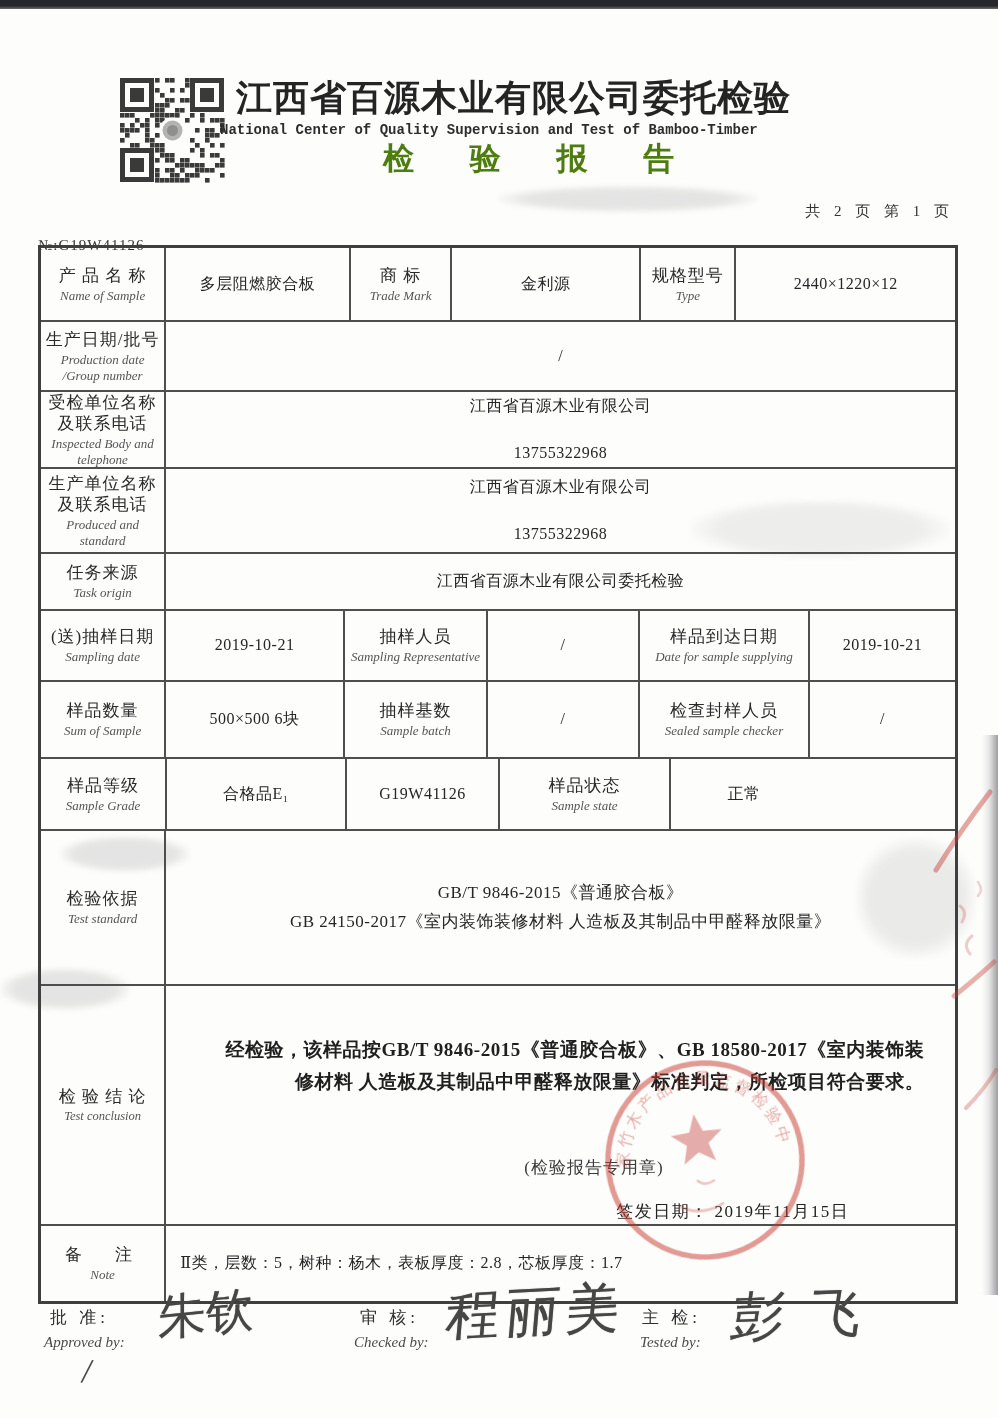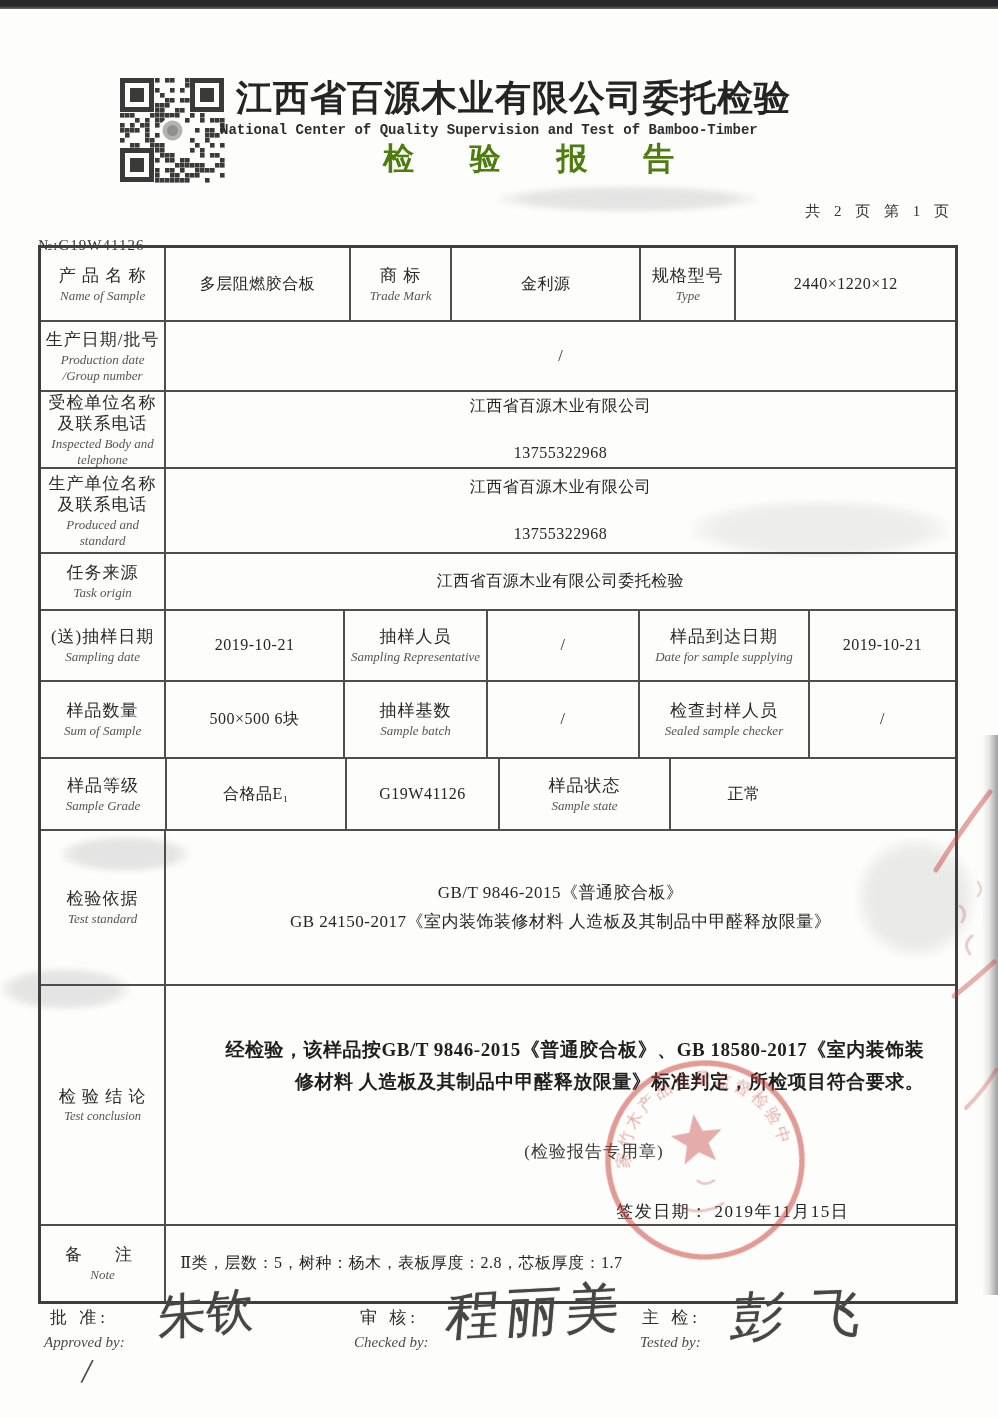--- a/index.html
+++ b/index.html
@@ -33,21 +33,21 @@
   .cell{box-sizing:border-box;border-left:2px solid var(--line);display:flex;flex-direction:column;
         justify-content:center;align-items:center;text-align:center;padding:2px 4px;}
   .cell:first-child{border-left:none;}
   .cn{font-size:17px;letter-spacing:1px;color:#2a2a2a;line-height:1.25;}
   .en{font-size:13px;font-style:italic;color:#555;line-height:1.2;margin-top:2px;}
   .val{font-size:16px;color:#262626;letter-spacing:.5px;line-height:1.3;}
   .gap2{gap:26px;}
   .conc{position:relative;justify-content:flex-start;align-items:flex-start;text-align:right;}
   .conc-p{position:absolute;left:16px;top:48px;width:742px;font-size:19px;line-height:1.66;
           text-indent:2em;font-weight:600;color:#1f1f1f;letter-spacing:.5px;}
-  .conc-seal{position:absolute;left:358px;top:154px;font-size:17px;color:#3a3a3a;letter-spacing:1px;}
+  .conc-seal{position:absolute;left:358px;top:170px;font-size:17px;color:#3a3a3a;letter-spacing:1px;}
   .conc-date{position:absolute;left:450px;top:214px;font-size:17px;color:#222;letter-spacing:1.5px;}
   .note-val{justify-content:center;align-items:flex-start;text-align:left;padding-left:14px;}
   
   .sig-cn{font-size:17px;letter-spacing:4px;color:#2f2f2f;white-space:nowrap;}
   .sig-en{font-size:15px;font-style:italic;color:#4a4a4a;white-space:nowrap;}
   .handwriting{font-size:50px;color:#464646;white-space:nowrap;
                text-shadow:0 0 1px rgba(70,70,70,.6);font-weight:400;}
   
   .stamp{left:598px;top:1053px;opacity:.92;}
   .edge-stamp{right:0;top:778px;}

